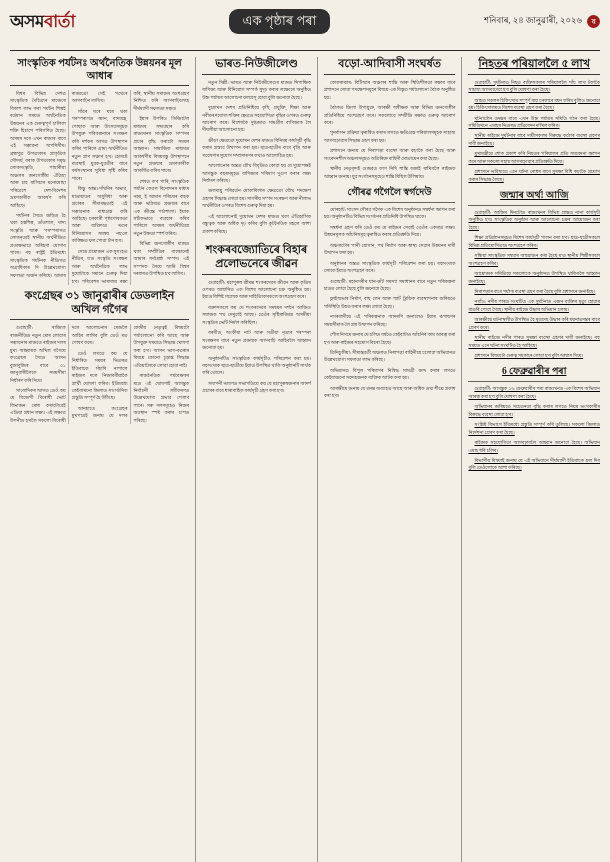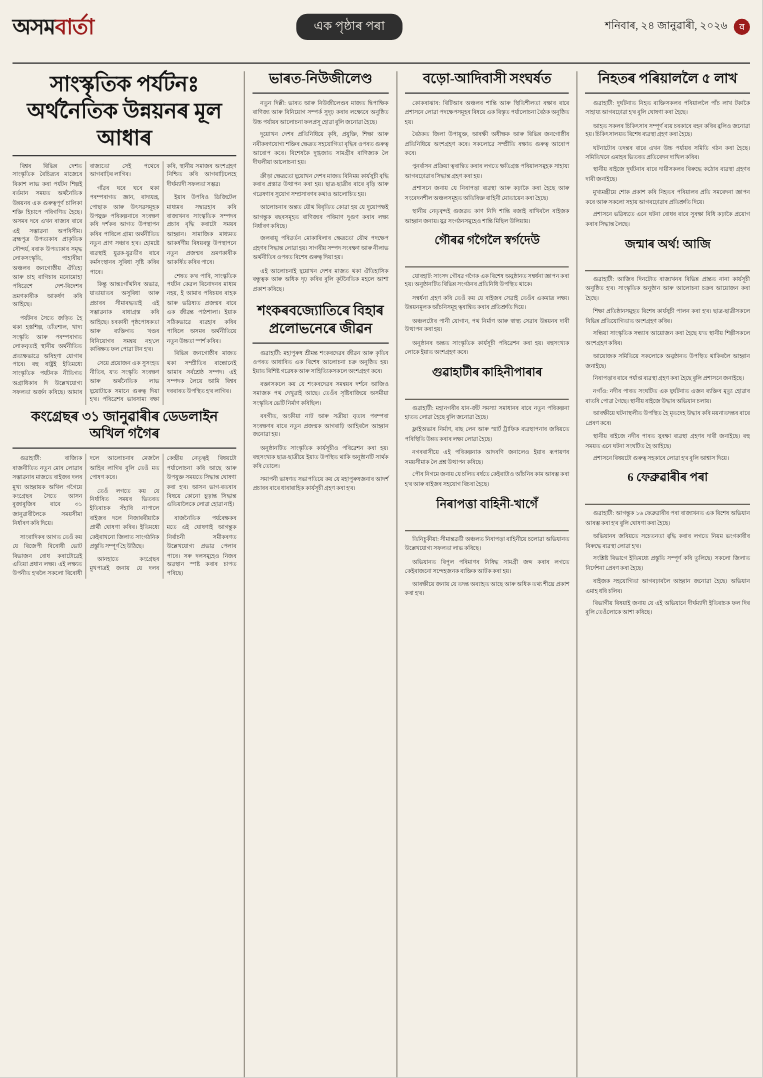--- a/index.html
+++ b/index.html
@@ -34,21 +34,21 @@
     font-weight: bold;
     color: #1a1a1a;
     letter-spacing: -0.5px;
     line-height: 1;
     white-space: nowrap;
   }
   .logo .logo-accent { color: #9b1b1b; }
   .masthead-center {
     background: #2f2f2f;
     color: #f3efe6;
-    font-size: 10px;
+    font-size: 13px;
     padding: 2px 14px;
     border-radius: 9px;
     white-space: nowrap;
   }
   .masthead-right {
     display: flex;
     align-items: center;
     gap: 5px;
     font-size: 8.5px;
     color: #1a1a1a;
@@ -72,47 +72,47 @@
     gap: 6px;
     margin-top: 6px;
     height: 806px;
   }
   .col {
     position: relative;
   }
   .col-a { width: 188px; }
   .col-b { width: 114px; }
   .col-c { width: 138px; }
-  .col-d { width: 138px; }
+  .col-d { width: 138px; text-decoration: underline; }
 
   .vrule {
     width: 0;
     border-left: 0.6px solid #9a958a;
   }
 
   
   .hl {
-    font-size: 17px;
+    font-size: 10px;
     font-weight: bold;
     color: #141414;
     text-align: center;
     line-height: 1.25;
     margin: 0 0 4px 0;
     padding-bottom: 3px;
     border-bottom: 0.8px solid #3a3a3a;
   }
   .hl.small {
     font-size: 11px;
   }
   .subhl {
     font-size: 9.5px;
     font-weight: bold;
     text-align: center;
     margin: 5px 0 3px 0;
-    padding-bottom: 13px;
+    padding-bottom: 2px;
     border-bottom: 0.6px solid #6a665d;
     color: #141414;
   }
 
   
   .body {
     font-size: 4.6px;
     line-height: 1.62;
     text-align: justify;
     color: #2a2a2a;
@@ -206,29 +206,27 @@
       </div>
 
       <h3 class="subhl">গৌৰৱ গগৈলৈ স্বৰ্গদেউ</h3>
       <div class="body">
         <p>যোৰহাট: সাংসদ গৌৰৱ গগৈক এক বিশেষ অনুষ্ঠানত সম্বৰ্ধনা জ্ঞাপন কৰা হয়। অনুষ্ঠানটিত বিভিন্ন সংগঠনৰ প্ৰতিনিধি উপস্থিত থাকে।</p>
         <p>সম্বৰ্ধনা গ্ৰহণ কৰি তেওঁ কয় যে ৰাইজৰ সেৱাই তেওঁৰ একমাত্ৰ লক্ষ্য। উন্নয়নমূলক আঁচনিসমূহ ত্বৰান্বিত কৰাৰ প্ৰতিশ্ৰুতি দিয়ে।</p>
         <p>অঞ্চলটোৰ পানী যোগান, পথ নিৰ্মাণ আৰু স্বাস্থ্য সেৱাৰ উন্নয়নৰ দাবী উত্থাপন কৰা হয়।</p>
         <p>অনুষ্ঠানৰ অন্তত সাংস্কৃতিক কাৰ্যসূচী পৰিৱেশন কৰা হয়। বহুসংখ্যক লোকে ইয়াত অংশগ্ৰহণ কৰে।</p>
       </div>
 
-      <h3 class="subhl">গুৱাহাটীৰ কাহিনীপাৰাৰ</h3>
       <div class="body">
         <p>গুৱাহাটী: মহানগৰীৰ যান-জঁট সমস্যা সমাধানৰ বাবে নতুন পৰিকল্পনা হাতত লোৱা হৈছে বুলি জনোৱা হৈছে।</p>
         <p>ফ্লাইঅভাৰ নিৰ্মাণ, বাছ লেন আৰু স্মাৰ্ট ট্ৰাফিক ব্যৱস্থাপনাৰ জৰিয়তে পৰিস্থিতি উন্নত কৰাৰ লক্ষ্য লোৱা হৈছে।</p>
         <p>নগৰবাসীয়ে এই পৰিকল্পনাক আদৰণি জনালেও ইয়াৰ ৰূপায়ণৰ সময়সীমাক লৈ প্ৰশ্ন উত্থাপন কৰিছে।</p>
         <p>পৌৰ নিগমে জনায় যে চলিত বৰ্ষতে কেইবাটাও আঁচনিৰ কাম আৰম্ভ কৰা হ'ব আৰু ৰাইজৰ সহযোগ বিচৰা হৈছে।</p>
       </div>
 
-      <h3 class="subhl">নিৰাপত্তা বাহিনী-খাগেঁ</h3>
       <div class="body">
         <p>তিনিচুকীয়া: সীমান্তৱৰ্তী অঞ্চলত নিৰাপত্তা বাহিনীয়ে চলোৱা অভিযানত উল্লেখযোগ্য সফলতা লাভ কৰিছে।</p>
         <p>অভিযানত বিপুল পৰিমাণৰ নিষিদ্ধ সামগ্ৰী জব্দ কৰাৰ লগতে কেইবাজনো সন্দেহজনক ব্যক্তিক আটক কৰা হয়।</p>
         <p>আৰক্ষীয়ে জনায় যে তদন্ত অব্যাহত আছে আৰু অধিক তথ্য শীঘ্ৰে প্ৰকাশ কৰা হ'ব।</p>
       </div>
     </div>
 
     <div class="vrule"></div>
 
     <div class="col col-d">

